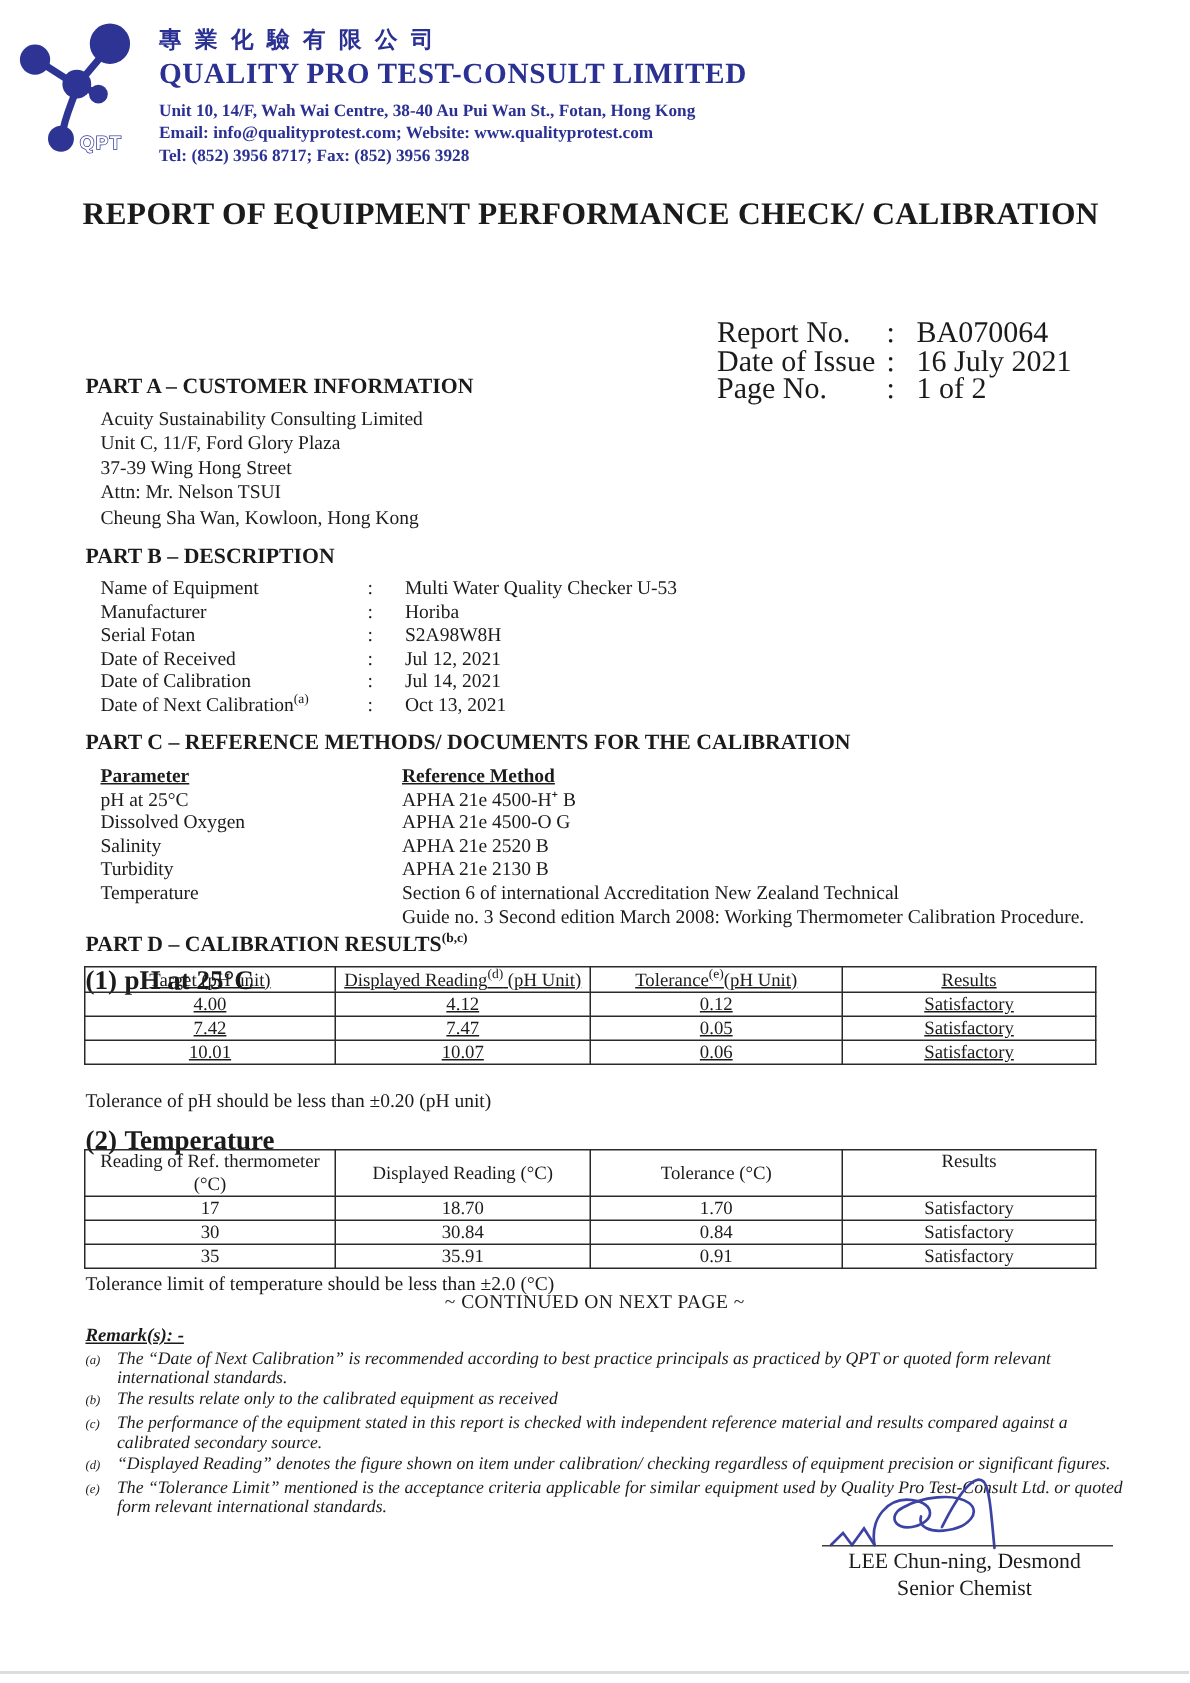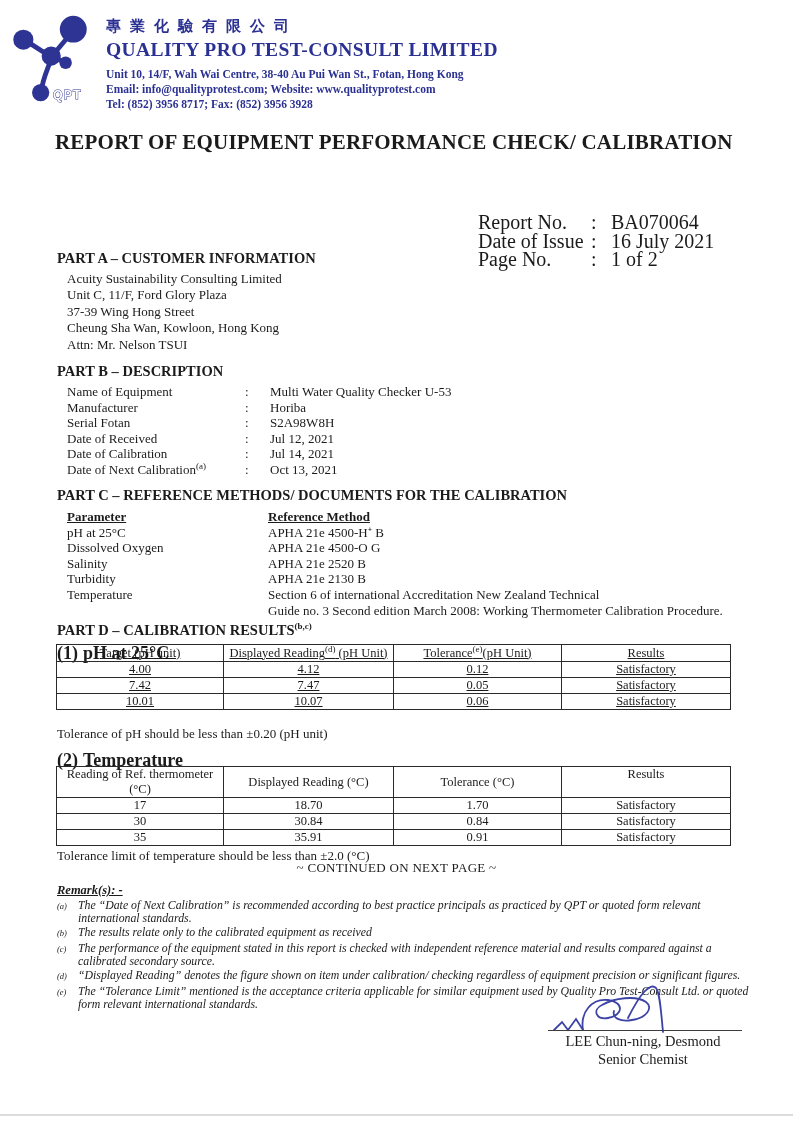--- a/index.html
+++ b/index.html
@@ -131,22 +131,22 @@
       <span>1 of 2</span>
     </div>
   </div>
 
   <div class="part-a">
     <div class="sec-head">PART A – CUSTOMER INFORMATION</div>
     <div class="lines body-13">
       <div>Acuity Sustainability Consulting Limited</div>
       <div>Unit C, 11/F, Ford Glory Plaza</div>
       <div>37-39 Wing Hong Street</div>
+      <div>Attn: Mr. Nelson TSUI</div>
       <div>Cheung Sha Wan, Kowloon, Hong Kong</div>
-      <div>Attn: Mr. Nelson TSUI</div>
     </div>
   </div>
 
   <div class="part-b">
     <div class="sec-head">PART B – DESCRIPTION</div>
     <div class="rows body-13">
       <div class="pb-row">
         <span class="pb-label"><span>Name of Equipment</span></span>
         <span class="pb-colon">:</span>
         <span>Multi Water Quality Checker U-53</span>

